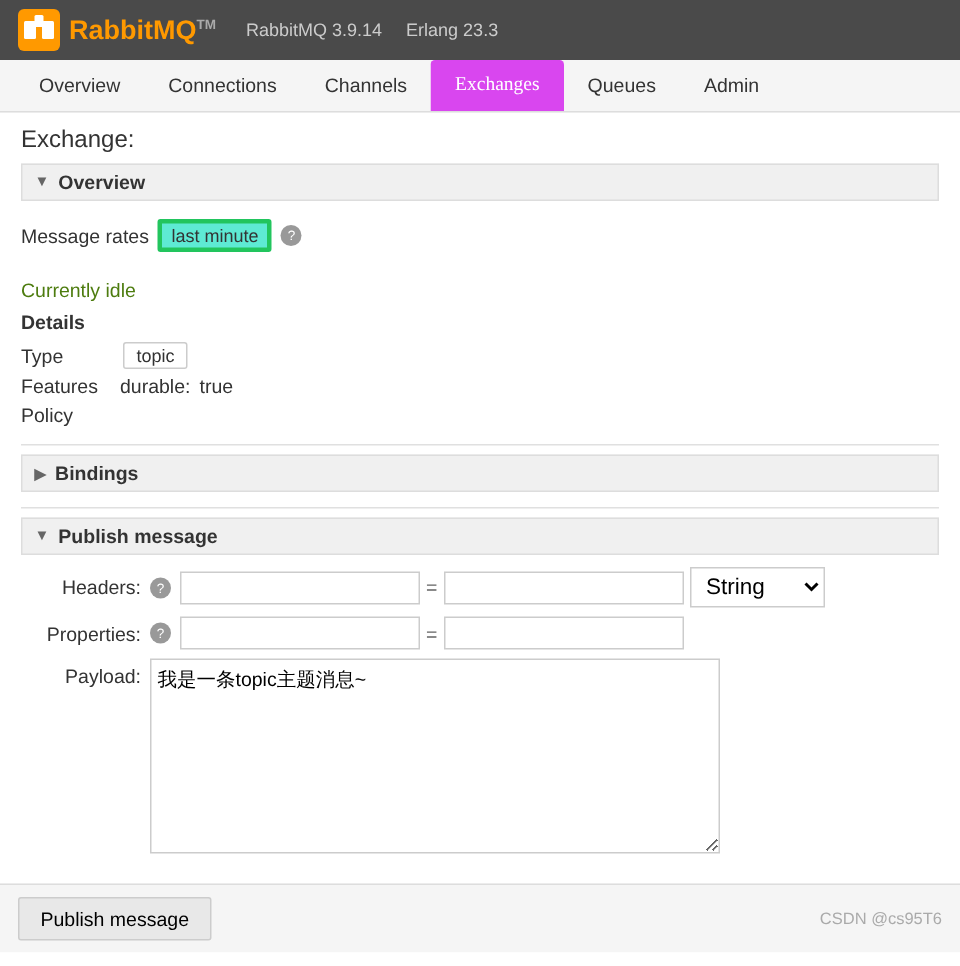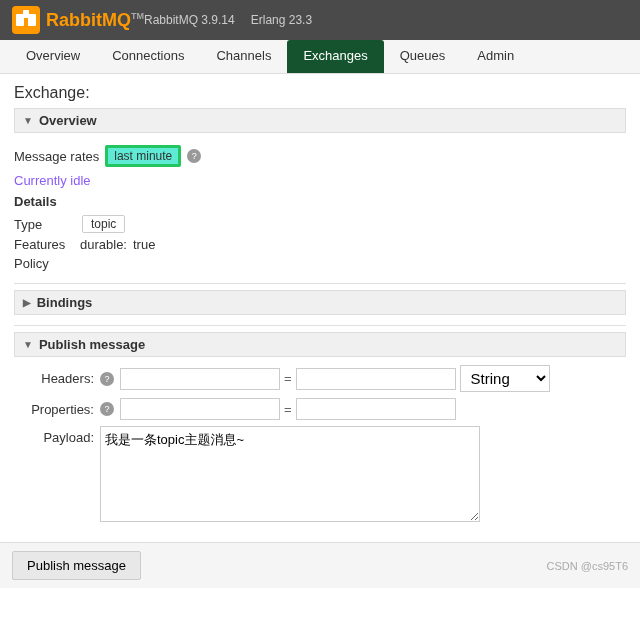--- a/index.html
+++ b/index.html
@@ -4,20 +4,21 @@
   <style>
     * { box-sizing: border-box; margin: 0; padding: 0; }
     body { font-family: Arial, sans-serif; font-size: 13px; color: #333; background: #fff; width: 640px; }
 
     
     .top-bar {
       background: #4a4a4a;
       display: flex;
       align-items: center;
       padding: 6px 12px;
+      gap: 20px;
     }
     .logo-area {
       display: flex;
       align-items: center;
       gap: 6px;
     }
     .logo-icon {
       width: 28px;
       height: 28px;
     }
@@ -45,23 +46,24 @@
     .nav-item {
       padding: 8px 16px;
       cursor: pointer;
       font-size: 13px;
       color: #333;
       border: none;
       background: none;
       border-bottom: 2px solid transparent;
     }
     .nav-item.active {
-      background: #14532d;
+      background: #d946ef;
       color: #fff;
       border-radius: 3px 3px 0 0;
+      font-family: Liberation Serif, serif;
     }
 
     
     .page-content { padding: 10px 14px; }
 
     
     .exchange-title {
       display: flex;
       align-items: center;
       gap: 12px;
@@ -114,22 +116,23 @@
       background: #999;
       color: #fff;
       border-radius: 50%;
       display: inline-flex;
       align-items: center;
       justify-content: center;
       font-size: 9px;
       cursor: pointer;
     }
     .currently-idle {
-      color: #8b5cf6;
+      color: #4d7c0f;
       padding: 2px 0 6px 0;
+      margin-top: 12px;
     }
 
     
     .details-section { margin-bottom: 10px; }
     .details-label { font-weight: bold; margin-bottom: 4px; }
     .detail-row {
       display: flex;
       align-items: center;
       gap: 8px;
       padding: 2px 0;
@@ -216,21 +219,21 @@
       gap: 6px;
     }
     .payload-label {
       min-width: 80px;
       text-align: right;
       padding-top: 4px;
       color: #333;
     }
     .payload-textarea {
       width: 380px;
-      height: 96px;
+      height: 130px;
       border: 1px solid #ccc;
       padding: 4px;
       font-size: 13px;
       resize: vertical;
       font-family: Arial, sans-serif;
     }
 
     
     .bottom-bar {
       background: #f5f5f5;

